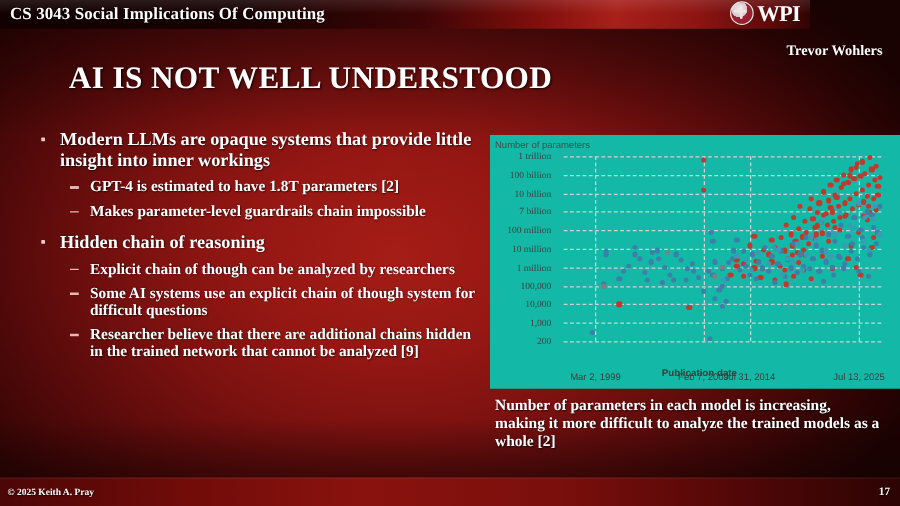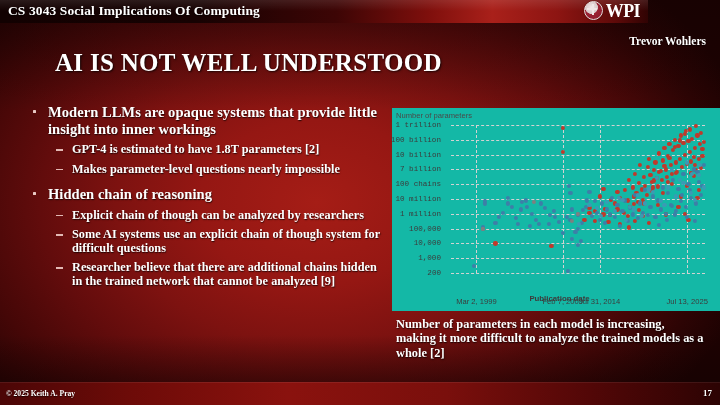--- a/index.html
+++ b/index.html
@@ -186,21 +186,21 @@
     white-space: nowrap;
   }
   #plot-area {
     position: absolute;
     left: 59px; top: 17px;
     width: 254px; height: 148px;
   }
   .ytick-label {
     position: absolute;
     right: 264px;
-    font-family: Liberation Mono, monospace;
+    font-family: Liberation Serif, serif;
     font-size: 7.6px;
     color: #3c3c3c;
     white-space: nowrap;
     text-align: left;
     transform: translateY(-50%);
   }
   .gridline-h {
     position: absolute;
     left: 0; right: 0;
     height: 0;
@@ -306,21 +306,21 @@
 
     <div class="l2">
       <span class="bullet-dash"></span>
     </div>
     <div class="l2">
       <span class="bullet-dash"></span>
       <span>GPT-4 is estimated to have 1.8T parameters [2]</span>
     </div>
     <div class="l2">
       <span class="bullet-dash"></span>
-      <span>Makes parameter-level questions nearly impossible</span>
+      <span>Makes parameter-level guardrails chain impossible</span>
     </div>
 
     <div class="group-gap"></div>
 
     <div class="l1">
       <span class="bullet-dot"></span>
       <span>Hidden chain of reasoning</span>
     </div>
 
     <div class="l2">
@@ -342,21 +342,21 @@
     <div id="plot-area">
         <div class="gridline-h" style="top: 0px;"></div>
         <div class="ytick-label" style="top: 0px;">1 trillion</div>
         <div class="gridline-h" style="top: 14.8px;"></div>
         <div class="ytick-label" style="top: 14.8px;">100 billion</div>
         <div class="gridline-h" style="top: 29.6px;"></div>
         <div class="ytick-label" style="top: 29.6px;">10 billion</div>
         <div class="gridline-h" style="top: 44.4px;"></div>
         <div class="ytick-label" style="top: 44.4px;">7 billion</div>
         <div class="gridline-h" style="top: 59.2px;"></div>
-        <div class="ytick-label" style="top: 59.2px;">100 chains</div>
+        <div class="ytick-label" style="top: 59.2px;">100 million</div>
         <div class="gridline-h" style="top: 74px;"></div>
         <div class="ytick-label" style="top: 74px;">10 million</div>
         <div class="gridline-h" style="top: 88.8px;"></div>
         <div class="ytick-label" style="top: 88.8px;">1 million</div>
         <div class="gridline-h" style="top: 103.6px;"></div>
         <div class="ytick-label" style="top: 103.6px;">100,000</div>
         <div class="gridline-h" style="top: 118.4px;"></div>
         <div class="ytick-label" style="top: 118.4px;">10,000</div>
         <div class="gridline-h" style="top: 133.2px;"></div>
         <div class="ytick-label" style="top: 133.2px;">1,000</div>

